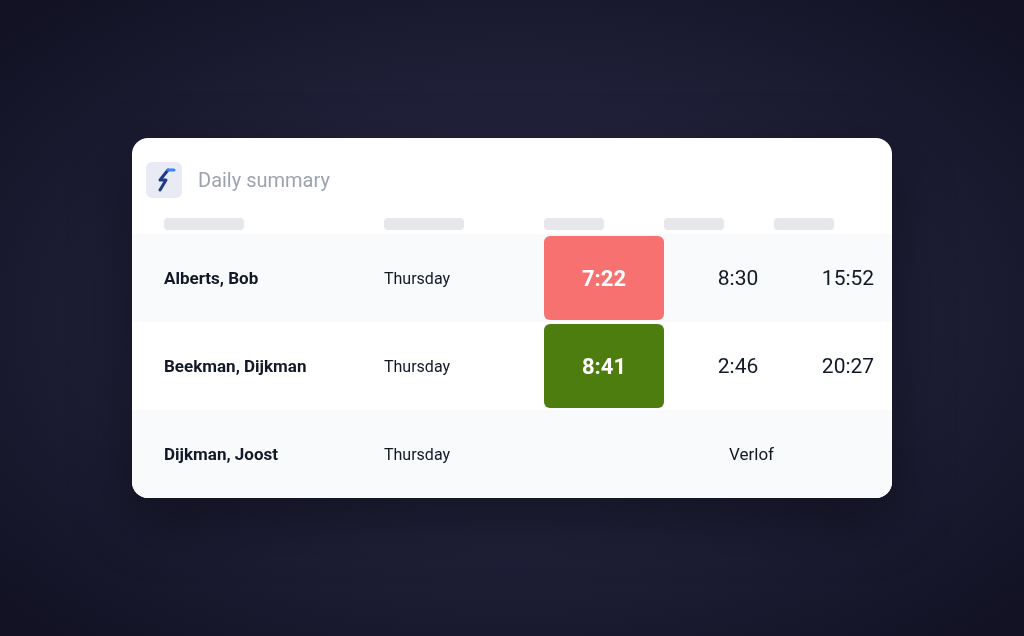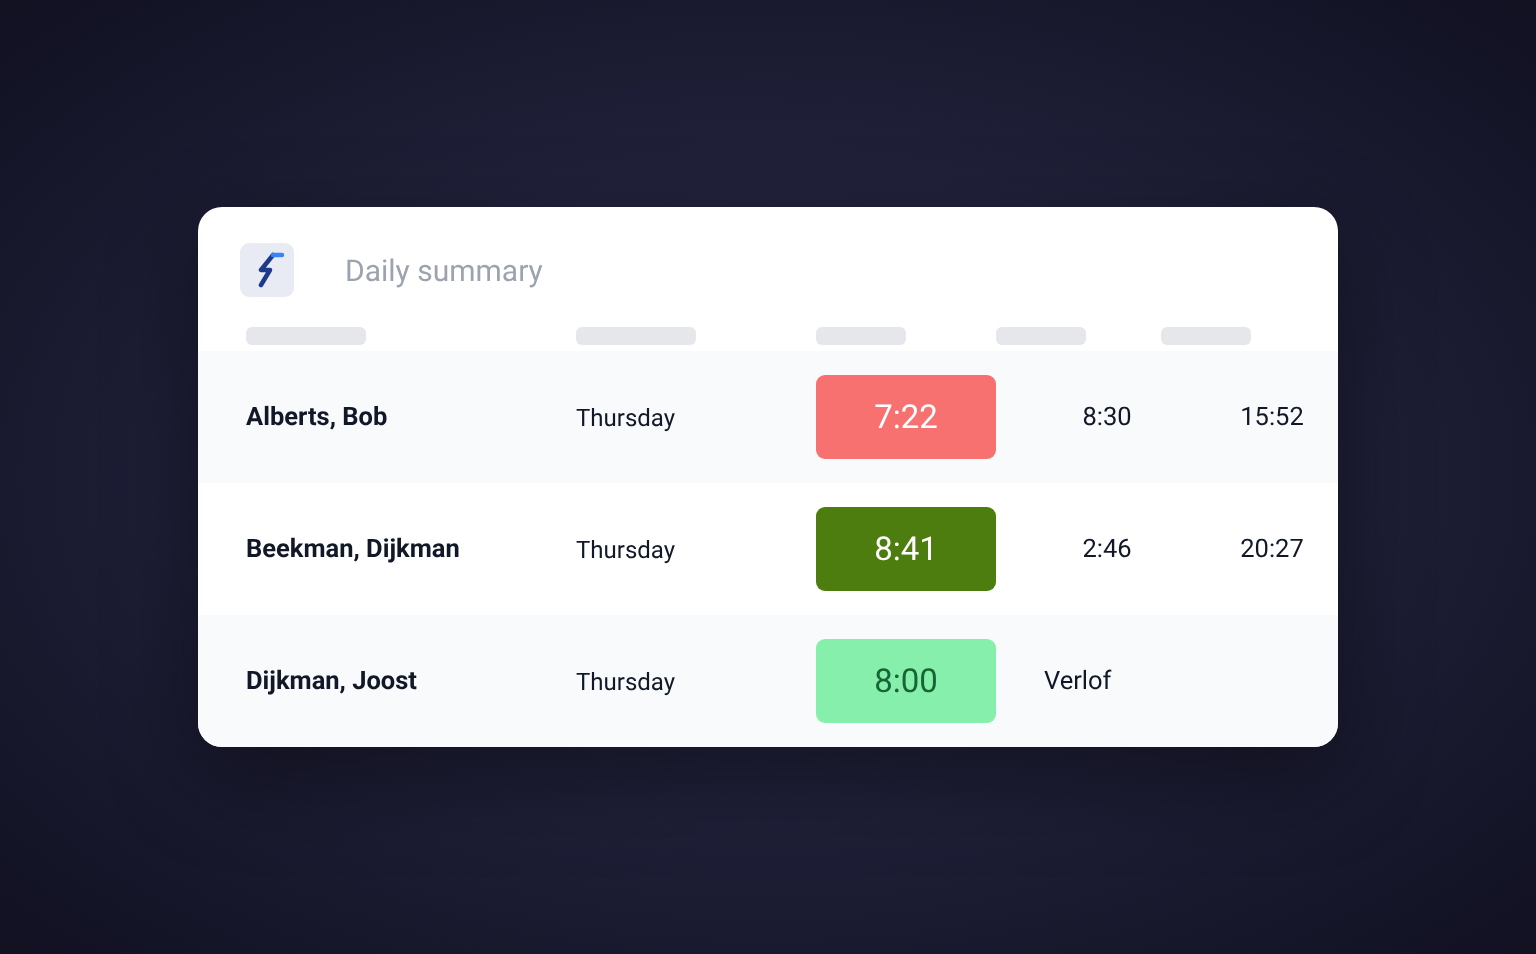--- a/index.html
+++ b/index.html
@@ -24,22 +24,22 @@
       border-radius: 16px;
       width: 760px;
       padding: 0;
       overflow: hidden;
       box-shadow: 0 20px 60px rgba(0,0,0,0.4);
     }
 
     .card-header {
       display: flex;
       align-items: center;
-      padding: 24px 32px 20px 28px;
-      gap: 34px;
+      padding: 24px 32px 20px 14px;
+      gap: 16px;
     }
 
     .logo-icon {
       width: 36px;
       height: 36px;
       flex-shrink: 0;
     }
 
     .header-title {
       font-size: 20px;
@@ -91,51 +91,51 @@
     .cell-day {
       font-size: 16px;
       color: #111827;
       font-weight: 400;
     }
 
     .cell-hours {
       display: flex;
       align-items: center;
       justify-content: center;
-      height: 56px;
+      height: 84px;
       border-radius: 6px;
       font-size: 22px;
-      font-weight: 400;
+      font-weight: 700;
       color: #ffffff;
     }
 
     .cell-hours.red {
       background: #f87171;
     }
 
     .cell-hours.orange {
       background: #4d7c0f;
     }
 
     .cell-hours.green {
       background: #86efac;
       color: #166534;
     }
 
     .cell-time {
-      font-size: 17px;
+      font-size: 21px;
       color: #111827;
       text-align: center;
       margin-left: 38px;
     }
 
     .cell-verlof {
       font-size: 17px;
       color: #111827;
-      text-align: left;
+      text-align: right;
       grid-column: span 2;
       margin-left: 32px;
     }
   </style>
 </head>
 <body>
 
 <div class="card">
   <div class="card-header">
     <div class="logo-icon">
@@ -170,17 +170,16 @@
       <span class="cell-name">Beekman, Dijkman</span>
       <span class="cell-day">Thursday</span>
       <div class="cell-hours orange">8:41</div>
       <span class="cell-time">2:46</span>
       <span class="cell-time">20:27</span>
     </div>
 
     <div class="table-row">
       <span class="cell-name">Dijkman, Joost</span>
       <span class="cell-day">Thursday</span>
-      <div class="cell-hours green">8:00</div>
       <span class="cell-verlof">Verlof</span>
     </div>
   </div>
 </div>
 
 </body></html>

